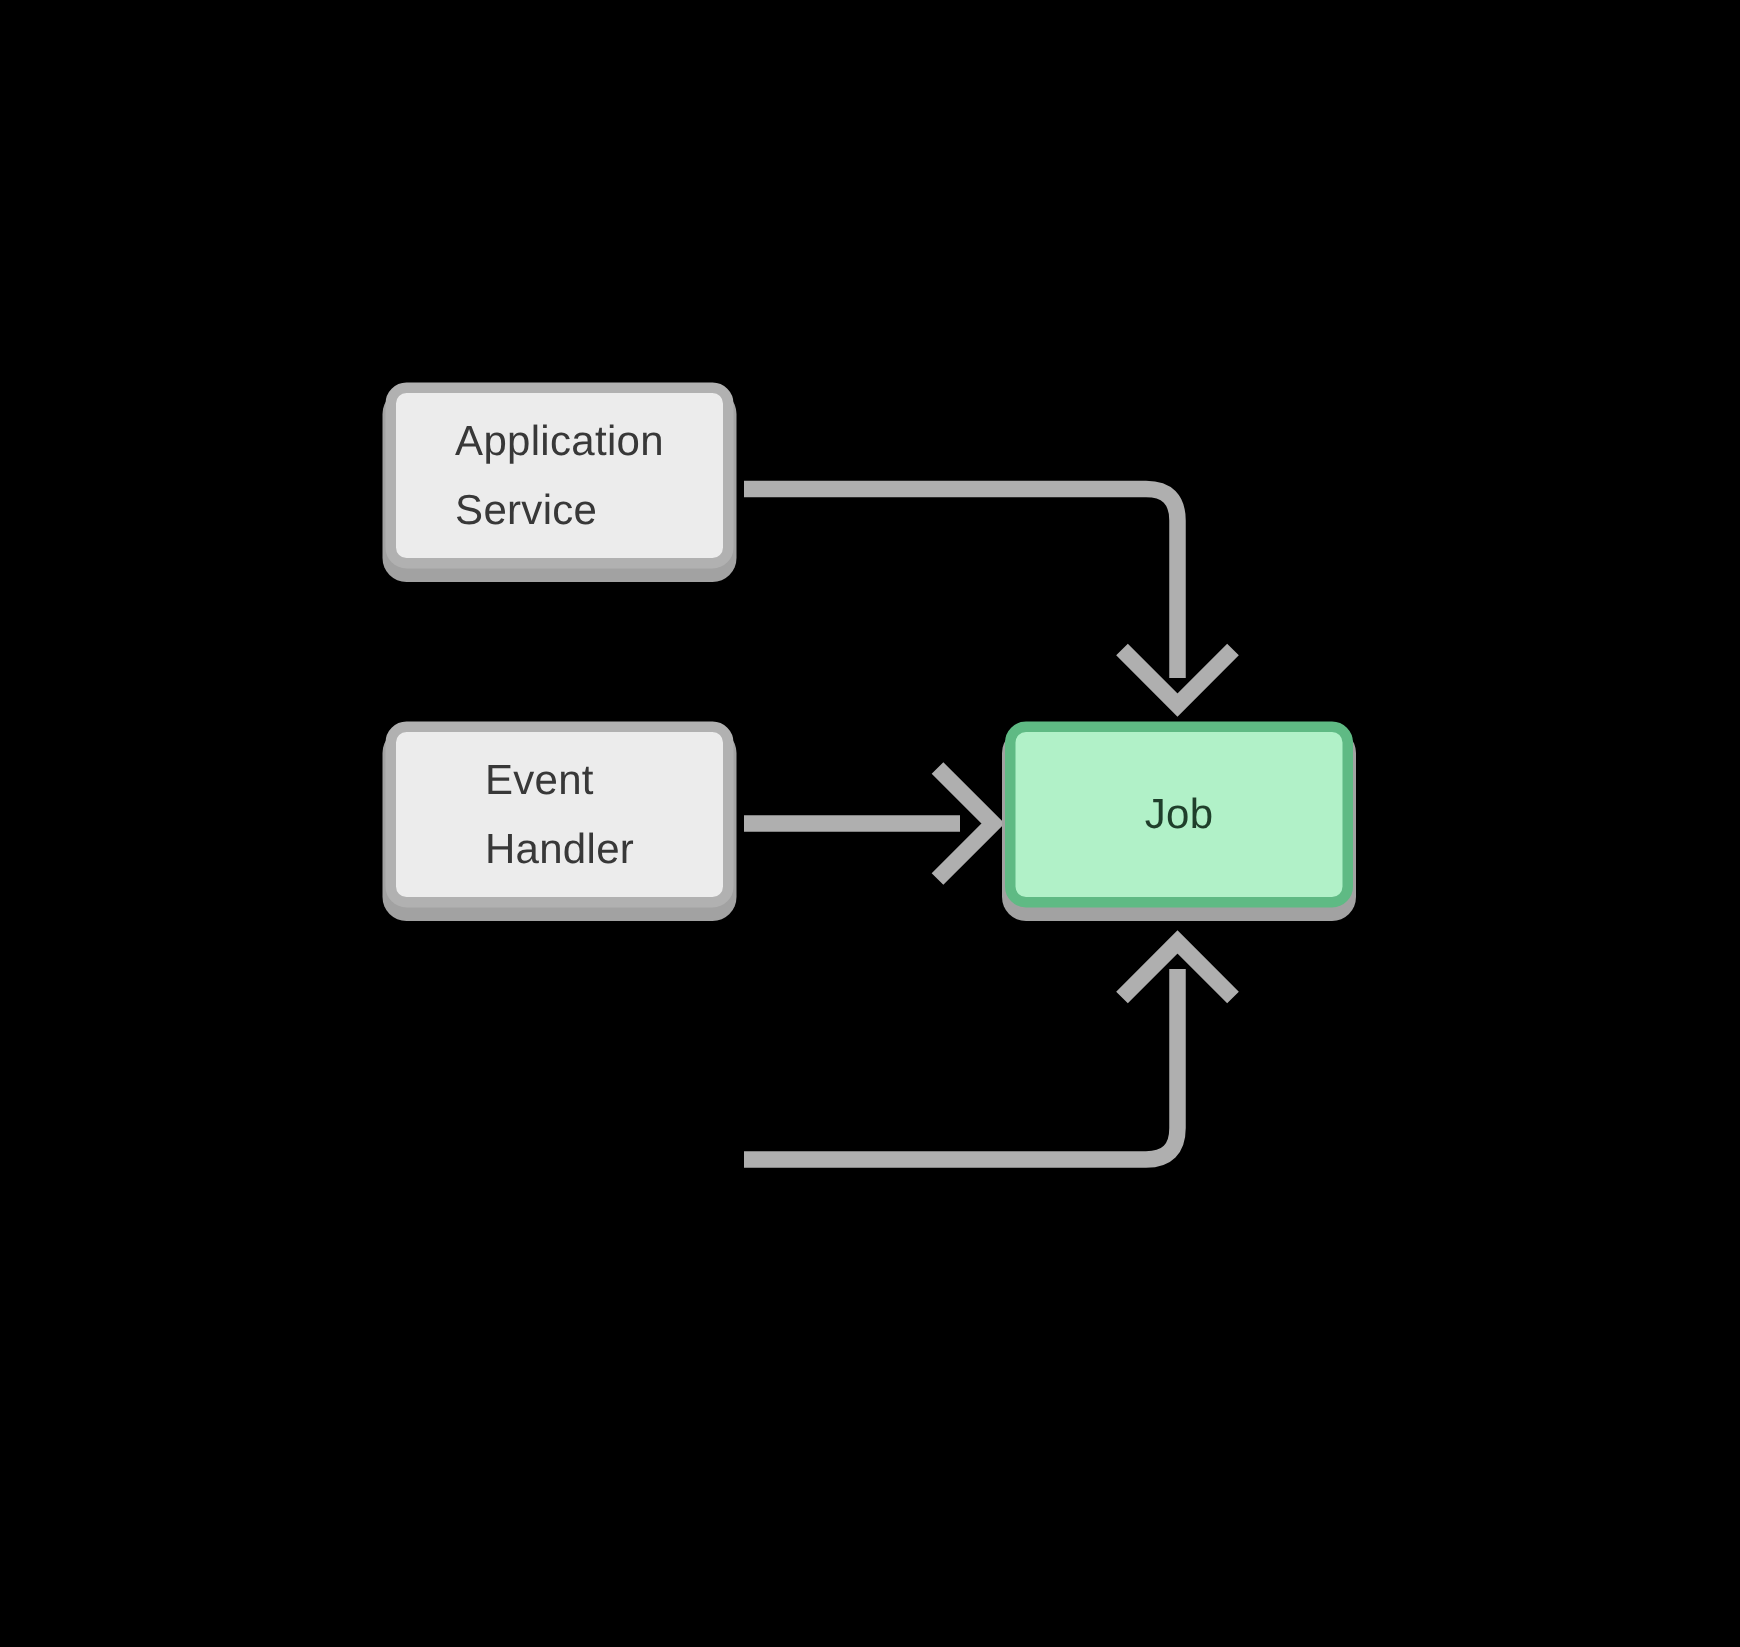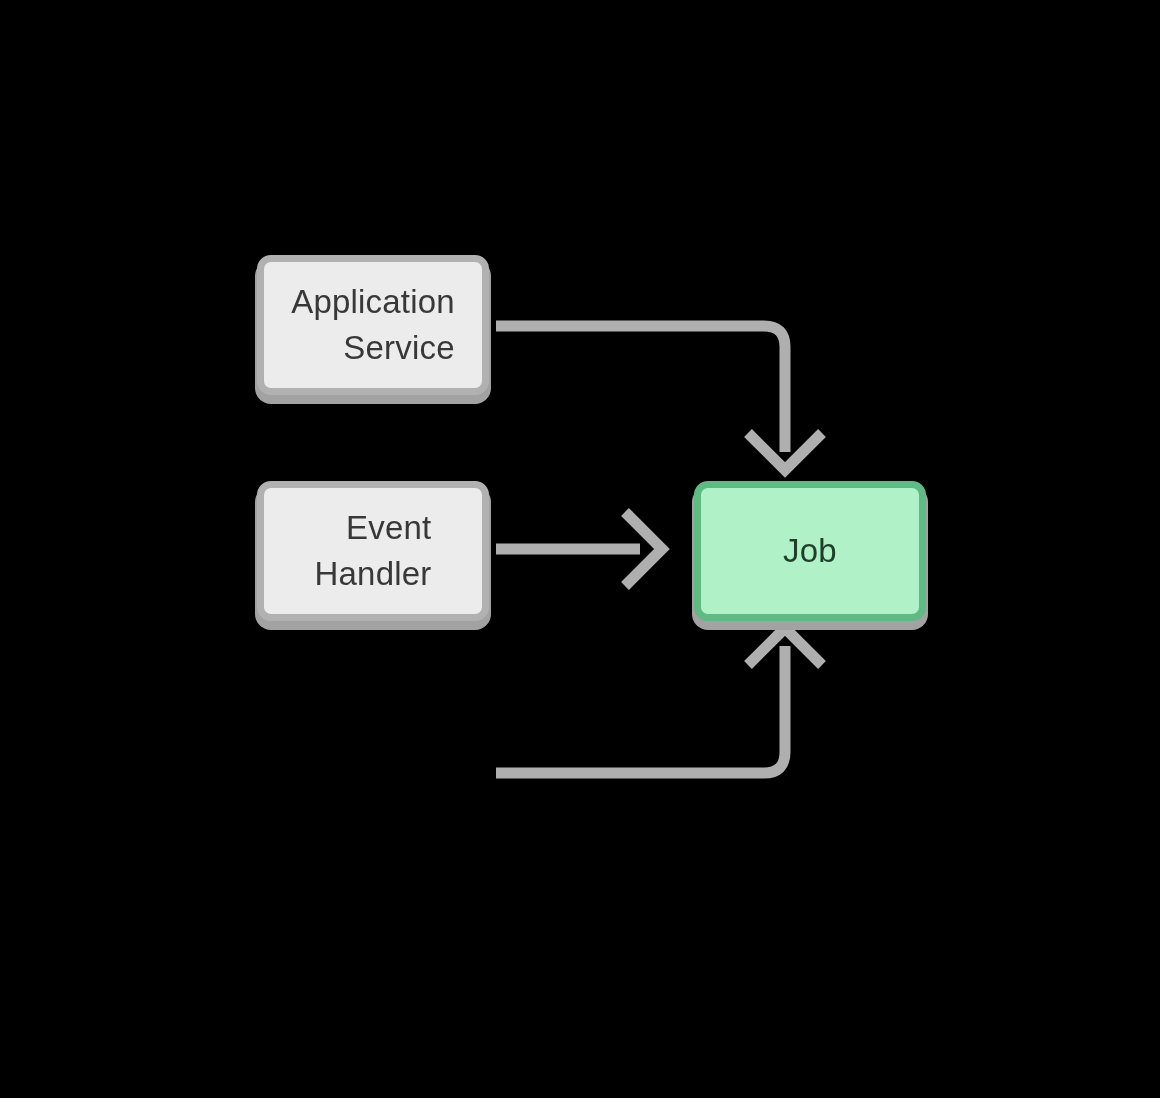--- a/index.html
+++ b/index.html
@@ -37,44 +37,43 @@
   .edge-path {
     fill: none;
     stroke: var(--color-arrow);
     stroke-width: 11;
     stroke-linecap: butt;
     stroke-linejoin: miter;
   }
   .node {
     position: absolute;
     width: 232px;
-    height: 140px;
+    height: 124px;
     border-radius: 14px;
     display: flex;
     align-items: center;
     justify-content: center;
-    text-align: right;
-    font-size: 33px;
+    text-align: left;
+    font-size: 28px;
     line-height: 46px;
     font-weight: 500;
     letter-spacing: 0.2px;
   }
   .node .node-label { white-space: pre-line; }
   .node.gray {
     background: var(--color-node_fill);
     border: 7px solid var(--color-node_border);
     color: var(--color-node_text);
     box-shadow: 0 7px 0 2px var(--color-shadow);
   }
   .node.green {
     background: var(--color-accent_fill);
     border: 7px solid var(--color-accent_border);
     color: var(--color-accent_text);
     box-shadow: 0 7px 0 2px var(--color-shadow);
-    margin-left: 24px;
   }
   .node-application-service { left: 257px; top: 255px; }
   .node-event-handler       { left: 257px; top: 481px; }
   .node-scheduler           { left: 257px; top: 703px; }
   .node-job                 { left: 670px; top: 481px; }
 </style>
 </head>
 <body>
 
 <div class="canvas">

